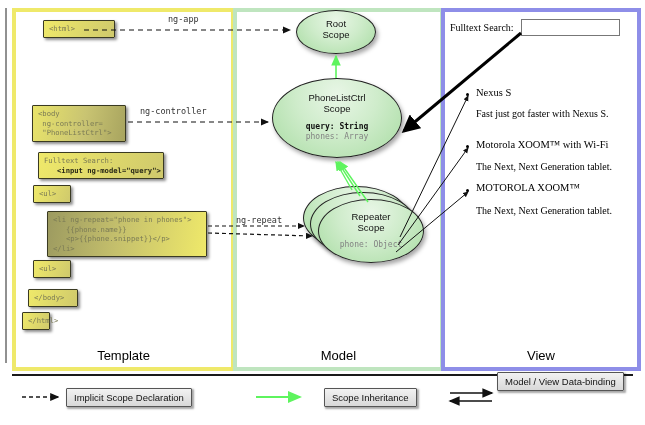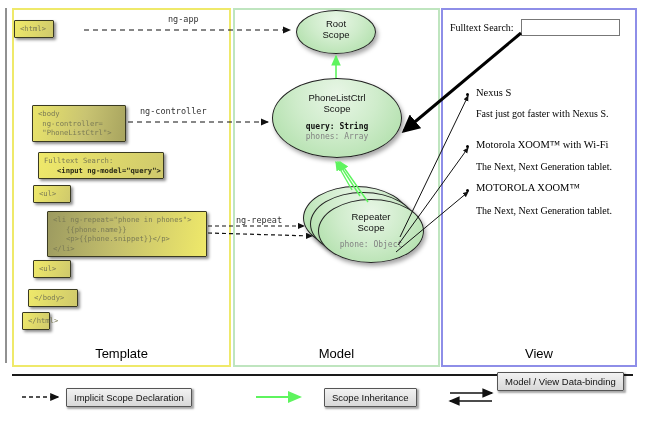--- a/index.html
+++ b/index.html
@@ -1,21 +1,21 @@
 <!DOCTYPE html>
 <html><head>
 <meta charset="utf-8">
 <style>
   html,body{margin:0;padding:0;background:#ffffff;}
   body{width:645px;height:425px;overflow:hidden;
        font-family:"Liberation Sans",sans-serif;}
   #stage{position:relative;width:645px;height:425px;}
 
   
-  .panel{position:absolute;background:#ffffff;border:2px solid #0c4a6e;}
+  .panel{position:absolute;background:#ffffff;border:4px solid #0c4a6e;}
   .panel-template{left:12px;  top:8px; width:215px;height:355px;border-color:#efe96a;}
   .panel-model   {left:233px; top:8px; width:203px;height:355px;border-color:#bfe5bf;}
   .panel-view    {left:441px; top:8px; width:192px;height:355px;border-color:#8e8ee8;}
   .panel-label{position:absolute;bottom:4px;left:0;width:100%;text-align:center;
                font-size:13px;color:#000;}
 
   
   .codebox{position:absolute;
            font-family:"DejaVu Sans Mono","Liberation Mono",monospace;
            font-size:7.2px;line-height:1.32;
@@ -77,21 +77,21 @@
   <div class="panel panel-template">
     <div class="panel-label">Template</div>
   </div>
   <div class="panel panel-model">
     <div class="panel-label">Model</div>
   </div>
   <div class="panel panel-view">
     <div class="panel-label">View</div>
   </div>
 
-  <div class="codebox cb-plain" style="left:14px;top:20px;width:40px;"><span>&lt;html&gt;</span></div>
+  <div class="codebox cb-plain" style="left:43px;top:20px;width:72px;"><span>&lt;html&gt;</span></div>
 
   <div class="codebox cb-lr" style="left:32px;top:105px;width:94px;"><span>&lt;body</span>
 <span> ng-controller=</span>
 <span> "PhoneListCtrl"&gt;</span></div>
 
   <div class="codebox cb-plain" style="left:38px;top:152px;width:126px;"><span>Fulltext Search:</span>
 <b>   &lt;input ng-model="query"&gt;</b></div>
 
   <div class="codebox cb-plain" style="left:33px;top:185px;width:38px;"><span>&lt;ul&gt;</span></div>
 

